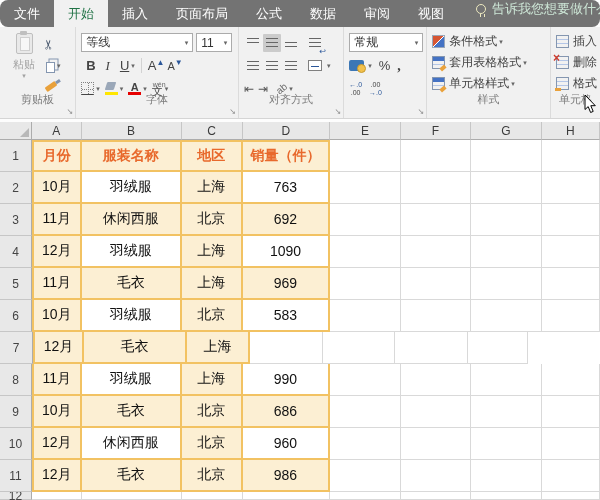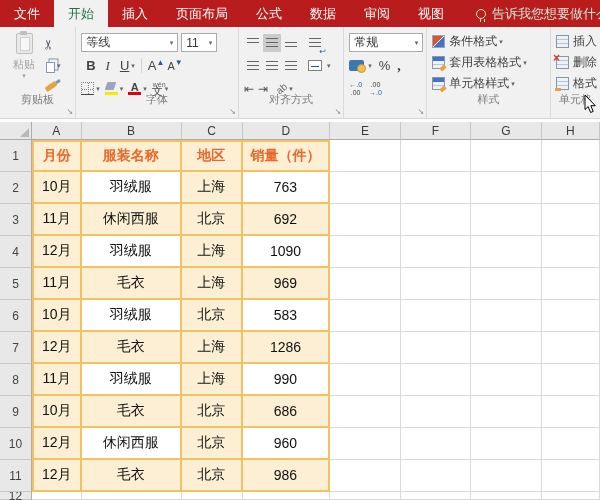--- a/index.html
+++ b/index.html
@@ -1,22 +1,22 @@
 <!DOCTYPE html>
 <html><head>
 <meta charset="utf-8">
 <style>
   * { margin:0; padding:0; box-sizing:border-box; }
   html,body { width:600px; height:500px; overflow:hidden; background:#fff;
               font-family:"Liberation Sans", sans-serif; }
   body { position:relative; }
 
   
-  .tabbar { height:27px; background:#b91c1c; display:flex; align-items:center;
-            font-size:13px; color:#fff; white-space:nowrap; }
+  .tabbar { height:27px; background:#737373; display:flex; align-items:flex-start;
+            font-size:13px; color:#fff; white-space:nowrap;border-radius:8px; }
   .tab { padding:0 14px; line-height:27px; cursor:default; }
   .tab.active { background:#F1F1F1; color:#217346; }
   .tellme { display:flex; align-items:center; margin-left:18px; color:#CDE6D6; gap:6px; }
   .bulb { width:10px; height:10px; border:1.5px solid #EDE9C0; border-radius:50%;
           position:relative; display:inline-block; }
   .bulb::after { content:""; position:absolute; left:2.5px; top:9px; width:3px; height:3px;
                  border-left:1.5px solid #EDE9C0; border-right:1.5px solid #EDE9C0; }
 
   
   .ribbon { height:92px; background:#F1F1F1; display:flex; border-bottom:1px solid #D5D5D5;
@@ -186,21 +186,21 @@
       <div class="rrow">
         <span class="paint-icon"></span>
       </div>
     </div>
     <span class="glabel">剪贴板</span>
     <span class="launcher">↘</span>
   </div>
 
   <div class="rgroup g-font">
     <div class="rrow">
-      <span class="combo" style="width:97px">
+      <span class="combo" style="width:112px">
         <span>等线</span>
         <span class="caret">▾</span>
       </span>
       <span class="combo" style="width:36px;margin-left:3px">
         <span>11</span>
         <span class="caret">▾</span>
       </span>
     </div>
     <div class="rrow">
       <span class="btxt">B</span>
@@ -416,21 +416,20 @@
         <div class="cell col-E"></div>
         <div class="cell col-F"></div>
         <div class="cell col-G"></div>
         <div class="cell col-H"></div>
       </div>
       <div class="grid-row">
         <div class="row-hdr">7</div>
         <div class="cell col-A t t-l">12月</div>
         <div class="cell col-B t">毛衣</div>
         <div class="cell col-C t">上海</div>
-        <div class="cell col-D t">1286</div>
         <div class="cell col-E"></div>
         <div class="cell col-F"></div>
         <div class="cell col-G"></div>
         <div class="cell col-H"></div>
       </div>
       <div class="grid-row">
         <div class="row-hdr">8</div>
         <div class="cell col-A t t-l">11月</div>
         <div class="cell col-B t wh">羽绒服</div>
         <div class="cell col-C t">上海</div>

